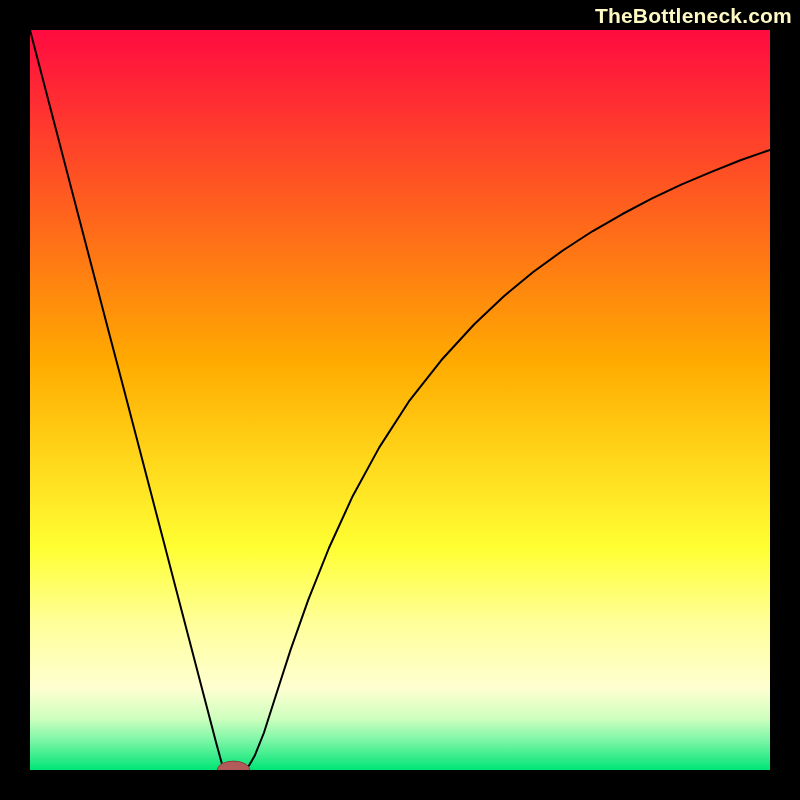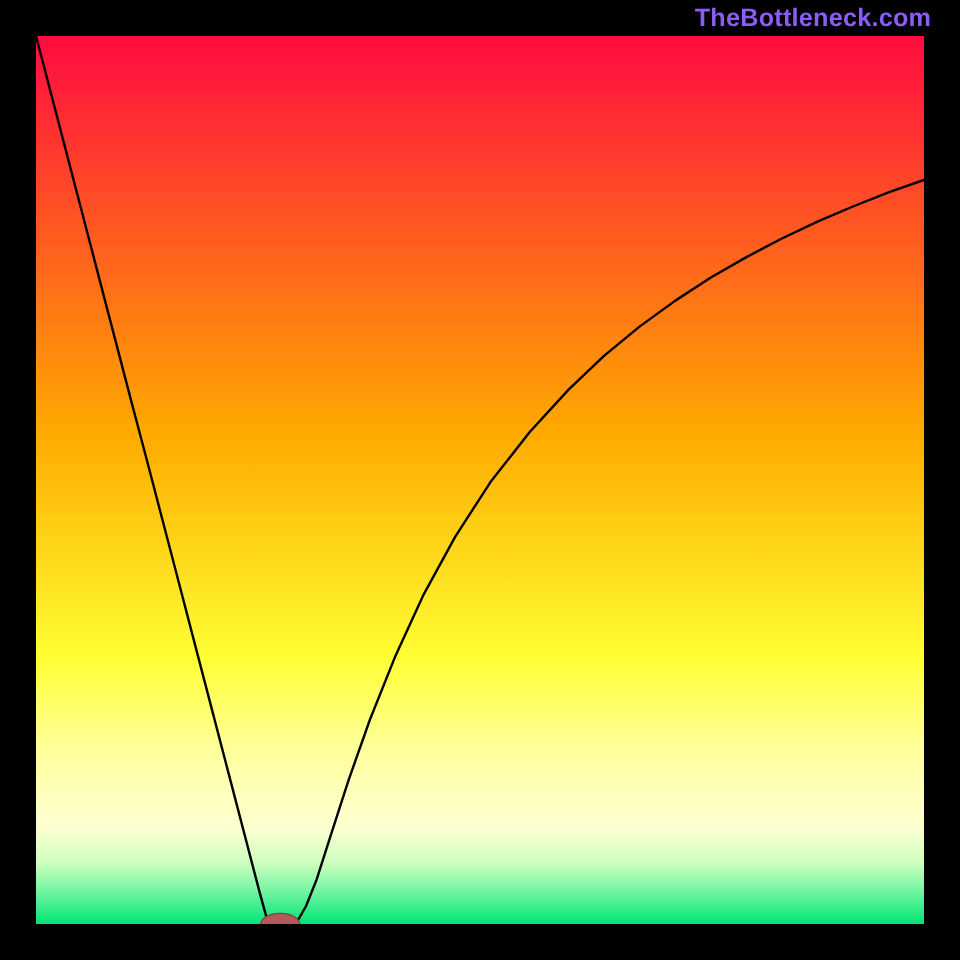--- a/index.html
+++ b/index.html
@@ -21,22 +21,22 @@
     position: absolute;
     left: 30px;
     top: 30px;
     width: 740px;
     height: 740px;
     overflow: hidden;
   }
   .watermark {
     position: absolute;
     top: 4px;
-    right: 24px;
-    color: #8b5cf6;
+    right: 8px;
+    color: #fef9c3;
     font-size: 21px;
     font-weight: bold;
     letter-spacing: 0.2px;
     user-select: none;
   }
   svg { display: block; }
 </style>
 </head>
 <body>
 

